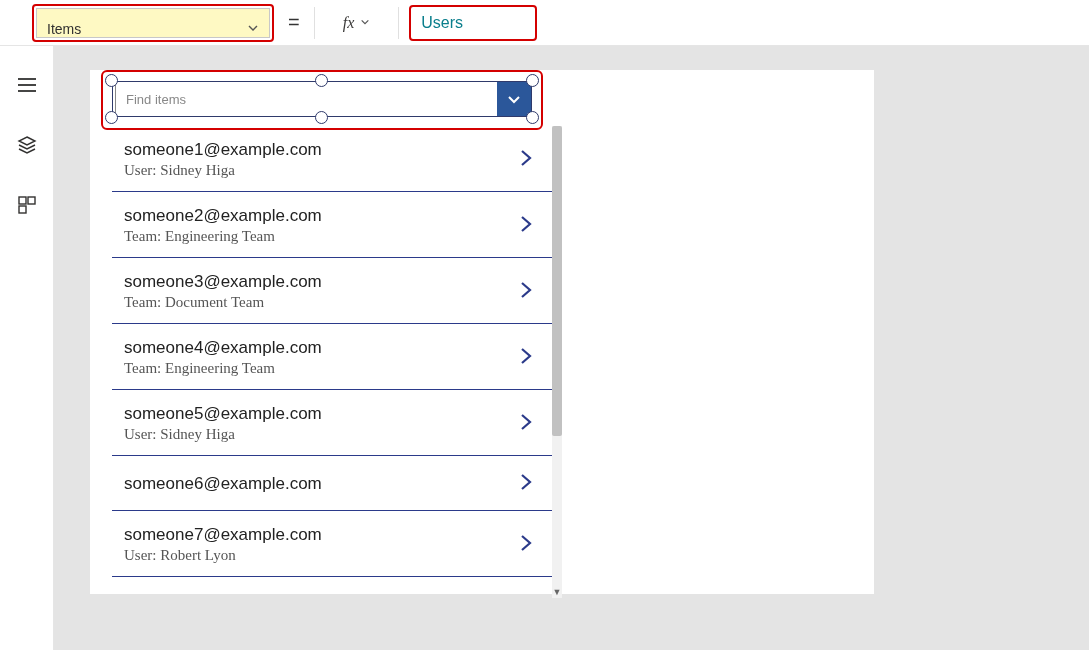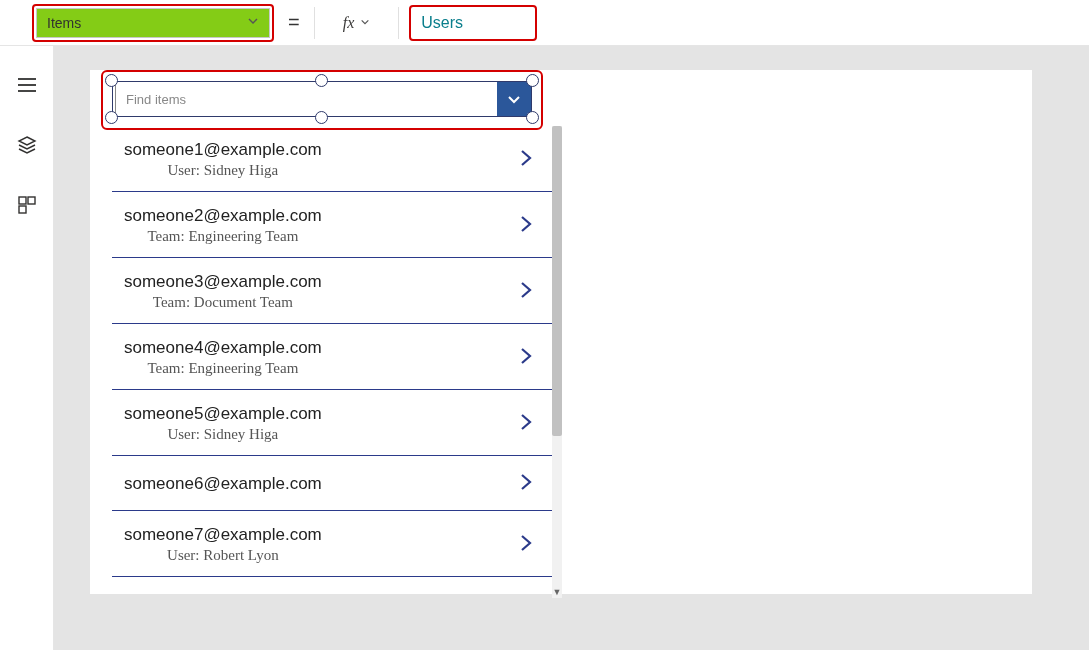--- a/index.html
+++ b/index.html
@@ -22,29 +22,29 @@
       background: #fff;
     }
     .prop-select-wrap {
       position: relative;
       border: 2px solid #d40000;
       border-radius: 4px;
       padding: 2px;
     }
     .prop-select {
       display: flex;
-      align-items: center;
+      align-items: flex-end;
       justify-content: space-between;
       width: 234px;
       height: 30px;
       border: 1px solid #c8c8c8;
       padding: 0 10px;
       font-size: 14px;
       color: #323130;
-      background: #84cc16;
+      background: #fef9c3;
       cursor: pointer;
     }
     .prop-select .chev {
       font-size: 13px;
       color: #555;
     }
     .equals {
       font-size: 20px;
       color: #333;
       margin: 0 4px;
@@ -114,21 +114,21 @@
     .sidebar-btn svg { stroke: #323130; fill: none; }
 
     .canvas-outer {
       flex: 1;
       background: #e4e4e4;
       padding: 24px 36px;
       position: relative;
     }
     .canvas {
       background: #fff;
-      width: 942px;
+      width: 784px;
       height: 524px;
       position: relative;
     }
 
     
     .selection-highlight {
       position: absolute;
       left: 11px;
       top: 0px;
       width: 442px;
@@ -201,21 +201,21 @@
     }
     .gallery-item {
       border-bottom: 1px solid #2b3a8a;
       padding: 14px 12px 12px 12px;
       display: flex;
       align-items: center;
       justify-content: space-between;
       background: #fff;
     }
     .gallery-item:first-child { border-top: none; }
-    .gallery-text { display: flex; flex-direction: column; gap: 2px; align-items: center; }
+    .gallery-text { display: flex; flex-direction: column; gap: 2px; }
     .gallery-title {
       font-size: 17px;
       color: #222;
     }
     .gallery-sub {
       font-size: 15px;
       color: #555;
       font-family: Liberation Serif, serif;
     }
     .gallery-arrow {

